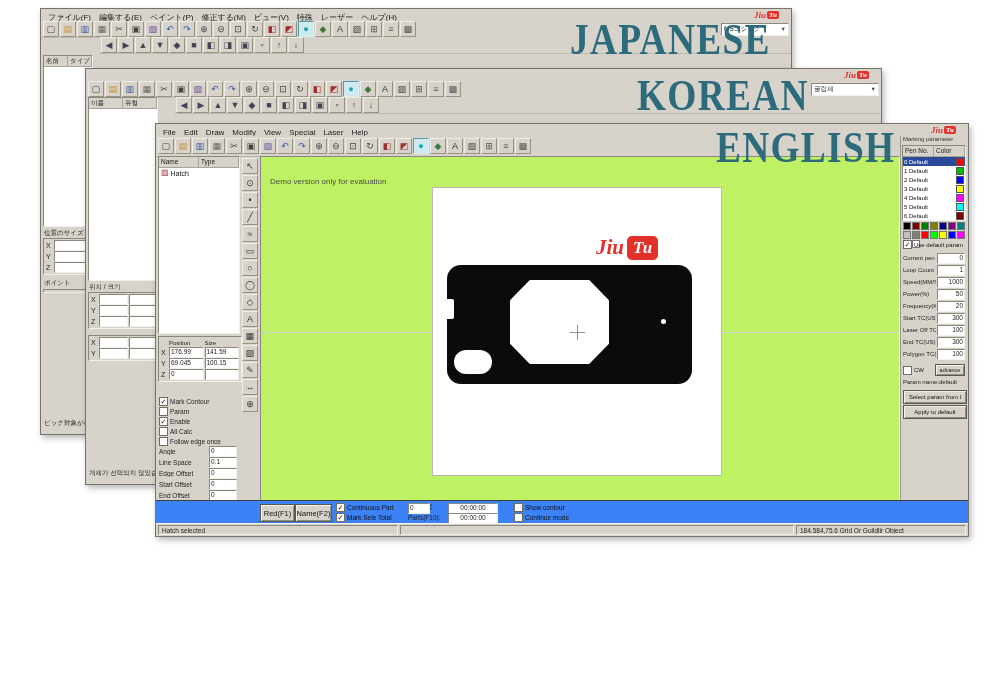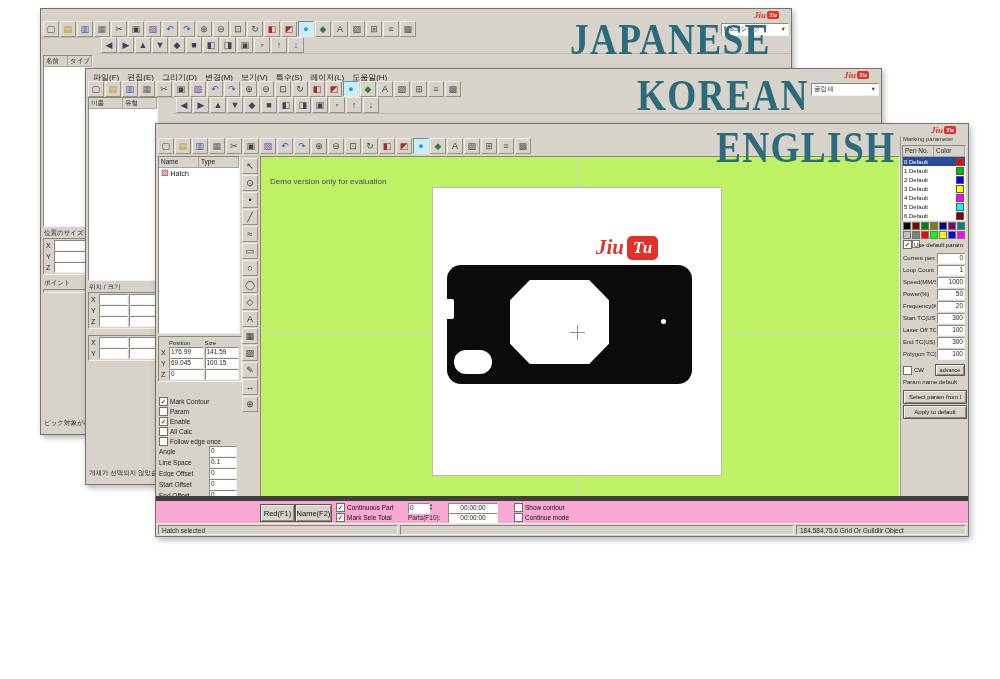--- a/index.html
+++ b/index.html
@@ -62,37 +62,40 @@
   .rp-title{position:absolute;left:2px;top:0;font-size:6px;color:#333;white-space:nowrap}
   .pen-row{display:flex;align-items:center;height:9px;padding:0 1px;color:#111}
   .pen-row.selected{background:#2a4a9b;color:#fff}
   .pen-label{font-size:6px;flex:1;overflow:hidden;white-space:nowrap}
   .pen-swatch{width:6px;height:6px;border:1px solid #555;flex:0 0 auto}
   .pal-wrap{position:absolute;display:flex;flex-wrap:wrap;gap:1px;align-content:flex-start}
   .pal-swatch{width:6px;height:6px;border:1px solid #777;flex:0 0 auto}
   .param-row{display:flex;align-items:center;height:12px;gap:1px;padding:0 1px}
   .param-label{font-size:6px;flex:1;white-space:nowrap;overflow:hidden;color:#222}
 
-  .bottom-bar{position:absolute;left:0;right:0;bottom:13px;height:22px;background:#f9a8d4;border-top:5px solid #404040}
+  .bottom-bar{position:absolute;left:0;right:0;bottom:13px;height:22px;background:#3b82f6;border-top:1px solid #404040}
   .statusbar{position:absolute;left:0;right:0;bottom:0;height:13px;background:#d7d3cb;display:flex;gap:2px;padding:1px 2px;border-top:1px solid #f4f2ec;box-sizing:border-box}
   .status-cell{border:1px solid;border-color:#8a887c #f2f0ea #f2f0ea #8a887c;font-size:6.5px;line-height:9px;padding:0 3px;color:#222;white-space:nowrap;overflow:hidden;box-sizing:border-box}
 
   .spin{display:flex;flex-direction:column;justify-content:center}
   .spin i{font-style:normal;font-size:4px;line-height:4px;color:#333}
 
   .hatch-opt{display:flex;align-items:center;gap:2px;height:10px;font-size:6.5px;color:#222;padding:0 1px}
   .hf-row{display:flex;align-items:center;gap:2px;height:11px;padding:0 1px}
   .hf-label{font-size:6.5px;color:#222;flex:1;white-space:nowrap;overflow:hidden}
 
   .lang-label{position:absolute;z-index:40;color:#2b6b7b;font:700 44px "Liberation Serif",serif;letter-spacing:1.5px;transform:scaleX(.85);transform-origin:left top;white-space:nowrap}
 </style>
 </head>
 <body>
 
 <div class="window" style="left:40px;top:8px;width:750px;height:425px;z-index:1">
+  <div class="menubar">
+    <span><span class="menu-item">ファイル(F)</span><span class="menu-item">編集する(E)</span><span class="menu-item">ペイント(P)</span><span class="menu-item">修正する(M)</span><span class="menu-item">ビュー(V)</span><span class="menu-item">特殊</span><span class="menu-item">レーザー</span><span class="menu-item">ヘルプ(H)</span></span>
+  </div>
   <div class="toolbar" style="left:0;right:0;top:12px;height:16px">
     <span style="display:flex;gap:1px">
         <span class="tb-icon" style="color: rgb(68, 68, 68);">▢</span>
         <span class="tb-icon" style="color: rgb(200, 146, 48);">▤</span>
         <span class="tb-icon" style="color: rgb(56, 88, 158);">▥</span>
         <span class="tb-icon" style="color: rgb(102, 102, 102);">▦</span>
         <span class="tb-icon" style="color: rgb(68, 68, 68);">✂</span>
         <span class="tb-icon" style="color: rgb(68, 68, 68);">▣</span>
         <span class="tb-icon" style="color: rgb(107, 80, 156);">▧</span>
         <span class="tb-icon" style="color: rgb(43, 87, 176);">↶</span>
@@ -163,23 +166,20 @@
     </div>
     <span class="tiny-label" style="left:1px;top:224px">ポイント</span>
     <div class="groupbox" style="left:0;top:234px;width:48px">
       <div></div>
     </div>
     <span class="tiny-label" style="left:1px;bottom:4px">ピック対象がな</span>
   </div>
 </div>
 
 <div class="window" style="left:85px;top:68px;width:795px;height:415px;z-index:2">
-  <div class="menubar">
-    <span><span class="menu-item">파일(F)</span><span class="menu-item">편집(E)</span><span class="menu-item">그리기(D)</span><span class="menu-item">변경(M)</span><span class="menu-item">보기(V)</span><span class="menu-item">특수(S)</span><span class="menu-item">레이저(L)</span><span class="menu-item">도움말(H)</span></span>
-  </div>
   <div class="toolbar" style="left:0;right:0;top:12px;height:16px">
     <span style="display:flex;gap:1px">
         <span class="tb-icon" style="color: rgb(68, 68, 68);">▢</span>
         <span class="tb-icon" style="color: rgb(200, 146, 48);">▤</span>
         <span class="tb-icon" style="color: rgb(56, 88, 158);">▥</span>
         <span class="tb-icon" style="color: rgb(102, 102, 102);">▦</span>
         <span class="tb-icon" style="color: rgb(68, 68, 68);">✂</span>
         <span class="tb-icon" style="color: rgb(68, 68, 68);">▣</span>
         <span class="tb-icon" style="color: rgb(107, 80, 156);">▧</span>
         <span class="tb-icon" style="color: rgb(43, 87, 176);">↶</span>
@@ -263,20 +263,23 @@
           <span class="field"></span>
           <span class="field"></span>
         </div>
         </div>
     </div>
     <span class="tiny-label" style="left:1px;bottom:4px">개체가 선택되지 않았습</span>
   </div>
 </div>
 
 <div class="window" style="left:155px;top:123px;width:812px;height:412px;z-index:3">
+  <div class="menubar">
+    <span><span class="menu-item">File</span><span class="menu-item">Edit</span><span class="menu-item">Draw</span><span class="menu-item">Modify</span><span class="menu-item">View</span><span class="menu-item">Special</span><span class="menu-item">Laser</span><span class="menu-item">Help</span></span>
+  </div>
   <div class="toolbar" style="left:0;width:742px;top:12px;height:20px">
     <span style="display:flex;gap:1px">
         <span class="tb-icon" style="color: rgb(68, 68, 68);">▢</span>
         <span class="tb-icon" style="color: rgb(200, 146, 48);">▤</span>
         <span class="tb-icon" style="color: rgb(56, 88, 158);">▥</span>
         <span class="tb-icon" style="color: rgb(102, 102, 102);">▦</span>
         <span class="tb-icon" style="color: rgb(68, 68, 68);">✂</span>
         <span class="tb-icon" style="color: rgb(68, 68, 68);">▣</span>
         <span class="tb-icon" style="color: rgb(107, 80, 156);">▧</span>
         <span class="tb-icon" style="color: rgb(43, 87, 176);">↶</span>

